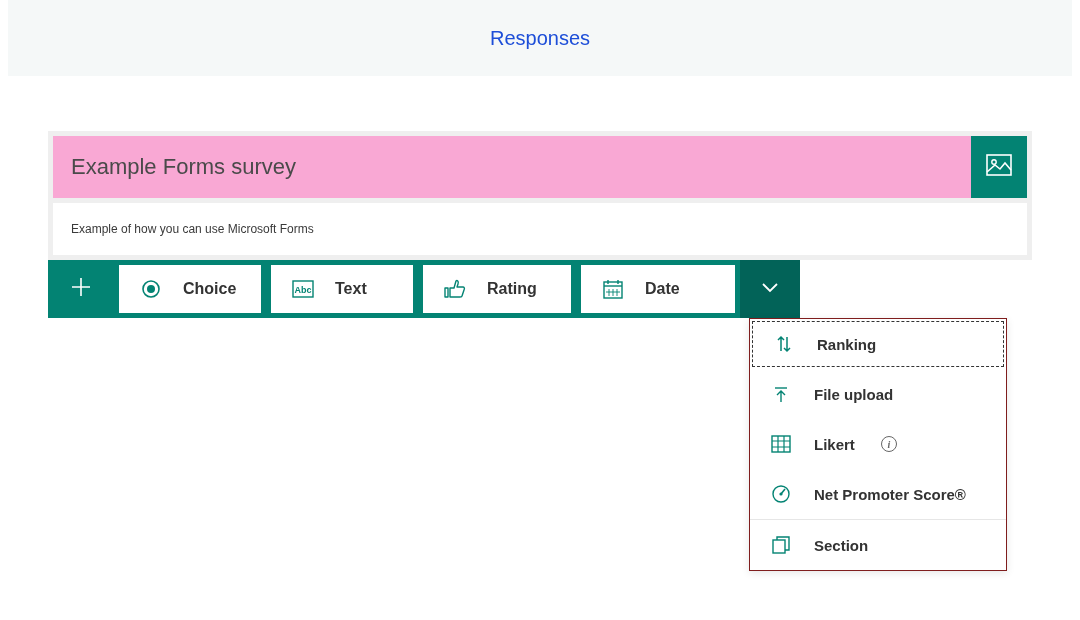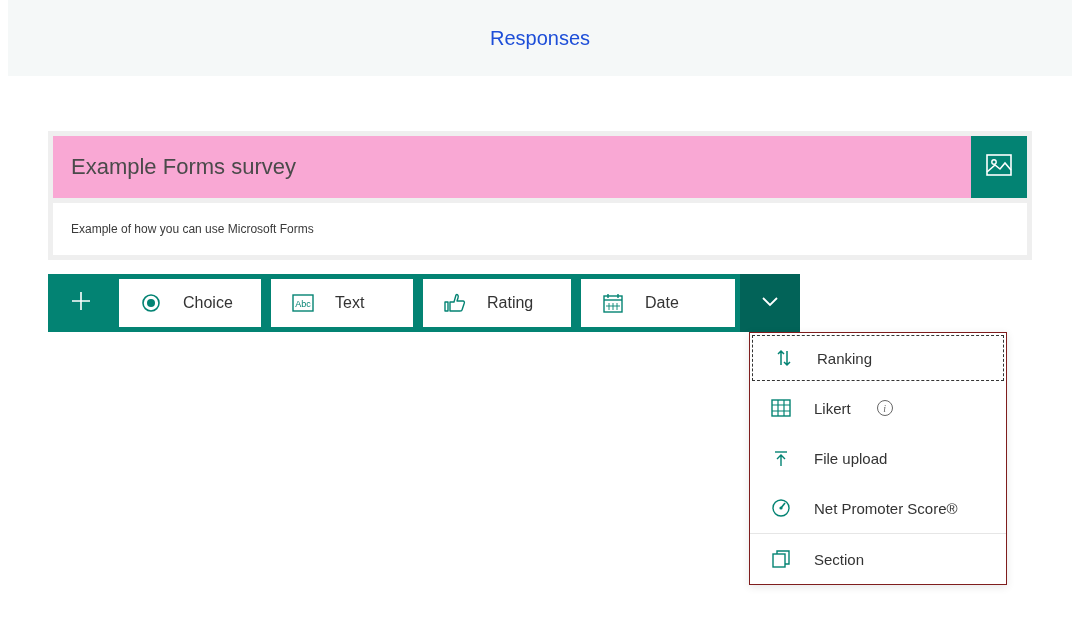--- a/index.html
+++ b/index.html
@@ -73,24 +73,24 @@
       margin-top: 5px;
       height: 52px;
       background: #ffffff;
       display: flex;
       align-items: center;
       padding: 0 18px;
       font-size: 12px;
       color: #3a3a3a;
     }
     .toolbar {
-      margin-top: 14px;
       display: flex;
       align-items: flex-end;
       position: relative;
+      font-weight: bold;
     }
     .plus-btn {
       width: 66px;
       height: 58px;
       background: #038373;
       display: flex;
       align-items: center;
       justify-content: center;
       cursor: pointer;
     }
@@ -270,40 +270,40 @@
           <span class="icon-slot">
             <svg width="20" height="20" viewBox="0 0 20 20">
               <path d="M7 3 L7 17 M4 6 L7 3 L10 6" fill="none" stroke="#038373" stroke-width="1.5"></path>
               <path d="M13 3 L13 17 M10 14 L13 17 L16 14" fill="none" stroke="#038373" stroke-width="1.5"></path>
             </svg>
           </span>
           <span>Ranking</span>
         </div>
         <div class="menu-item">
           <span class="icon-slot">
+            <svg width="20" height="20" viewBox="0 0 20 20">
+              <path d="M4 4 L16 4" stroke="#038373" stroke-width="1.4"></path>
+              <path d="M10 18 L10 7 M6 11 L10 7 L14 11" fill="none" stroke="#038373" stroke-width="1.4"></path>
+            </svg>
+          </span>
+          <span>File upload</span>
+        </div>
+        <div class="menu-item">
+          <span class="icon-slot">
             <svg width="20" height="18" viewBox="0 0 20 18">
               <rect x="1" y="1" width="18" height="16" fill="none" stroke="#038373" stroke-width="1.4"></rect>
               <path d="M1 6 L19 6 M1 12 L19 12 M7 1 L7 17 M13 1 L13 17" stroke="#038373" stroke-width="1.2"></path>
             </svg>
           </span>
           <span>Likert</span>
           <span class="info-circle">i</span>
         </div>
         <div class="menu-item">
           <span class="icon-slot">
             <svg width="20" height="20" viewBox="0 0 20 20">
-              <path d="M4 4 L16 4" stroke="#038373" stroke-width="1.4"></path>
-              <path d="M10 18 L10 7 M6 11 L10 7 L14 11" fill="none" stroke="#038373" stroke-width="1.4"></path>
-            </svg>
-          </span>
-          <span>File upload</span>
-        </div>
-        <div class="menu-item">
-          <span class="icon-slot">
-            <svg width="20" height="20" viewBox="0 0 20 20">
               <circle cx="10" cy="10" r="8" fill="none" stroke="#038373" stroke-width="1.4"></circle>
               <path d="M10 10 L14 5" stroke="#038373" stroke-width="1.6"></path>
               <circle cx="10" cy="10" r="1.6" fill="#038373"></circle>
             </svg>
           </span>
           <span>Net Promoter Score®</span>
         </div>
         <div class="menu-sep"></div>
         <div class="menu-item">
           <span class="icon-slot">

